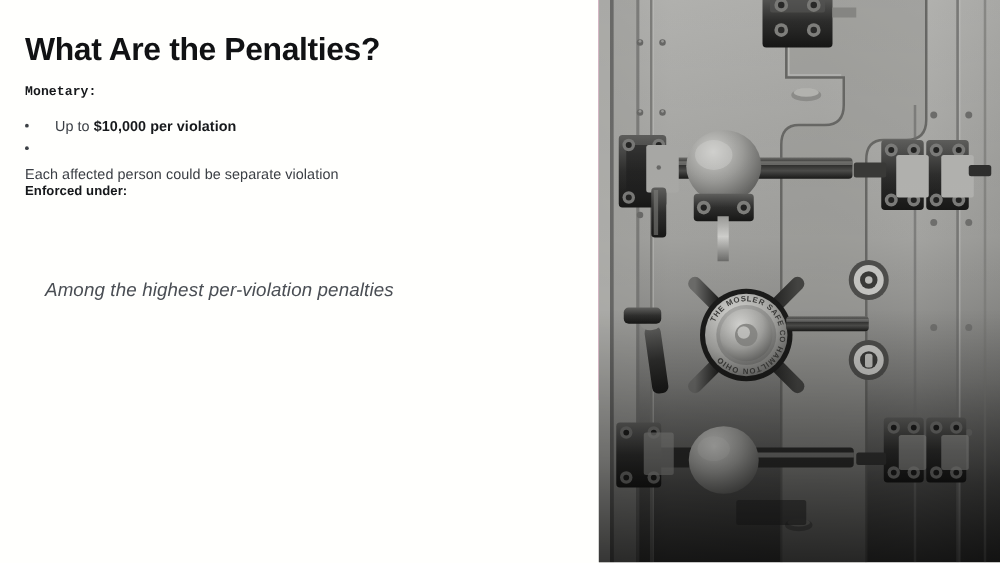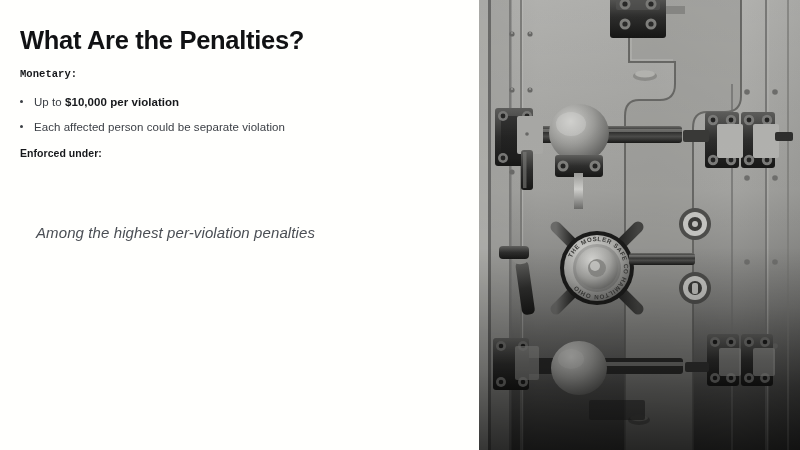--- a/index.html
+++ b/index.html
@@ -53,20 +53,21 @@
   }
   .sec-monetary { top: 68px; font-family: Liberation Mono, monospace; }
   .sec-enforced { top: 147px; text-align: center; }
 
   .bullet-row {
     position: absolute;
     left: 20px;
     display: flex;
     align-items: baseline;
     white-space: nowrap;
+    gap: 10px;
   }
   .bullet-dot {
     width: 3px;
     height: 3px;
     border-radius: 50%;
     background: #3c4045;
     flex: 0 0 3px;
     margin-right: 11px;
     position: relative;
     top: -3px;
@@ -75,21 +76,21 @@
     font-size: 11.5px;
     color: #3a3e44;
     line-height: 1.3;
     letter-spacing: 0.05px;
   }
   .bullet-text b {
     font-weight: 700;
     color: #17191c;
   }
   .b1 { top: 95px; }
-  .b2 { top: 120px; }
+  .b2 { top: 120px; flex-direction: column; }
   .b3 { top: 174px; }
   .b4 { top: 197px; }
 
   .footnote {
     position: absolute;
     left: 20px;
     top: 224px;
     font-size: 15px;
     font-style: italic;
     color: #4a4e54;

